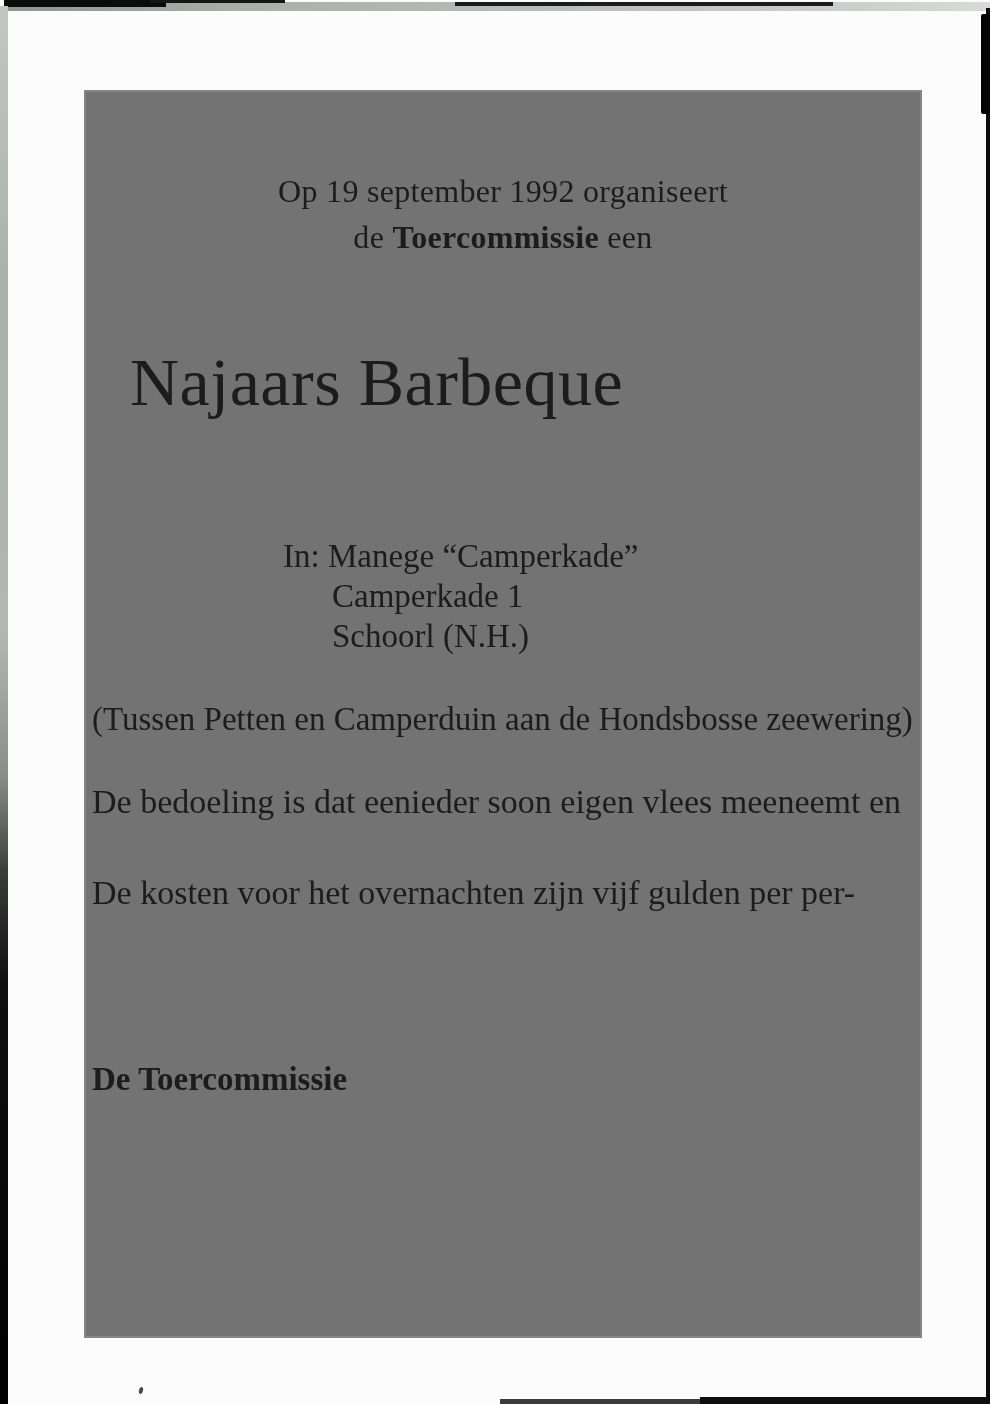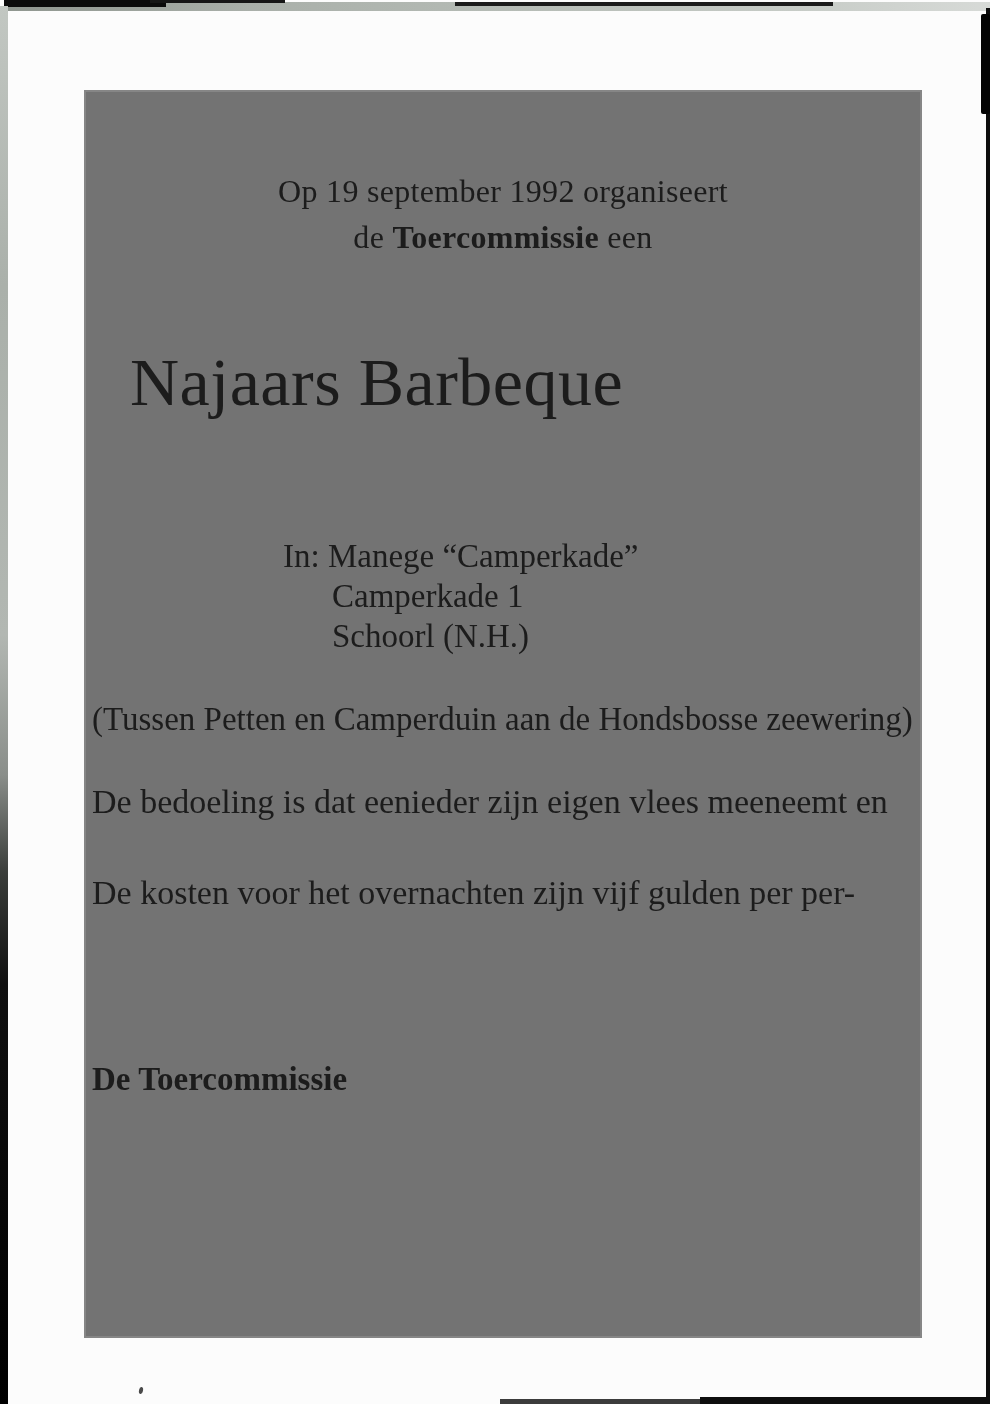--- a/index.html
+++ b/index.html
@@ -148,21 +148,21 @@
 
     <div class="venue">
       <div>In: Manege “Camperkade”</div>
       <div class="indent">Camperkade 1</div>
       <div class="indent">Schoorl (N.H.)</div>
     </div>
 
     <div class="location-note">(Tussen Petten en Camperduin aan de Hondsbosse zeewering)</div>
 
     <div class="para para-1">
-      <div>De bedoeling is dat eenieder zijn eigen vlees meeneemt en</div>
+      <div>De bedoeling is dat eenieder soon eigen vlees meeneemt en</div>
     </div>
 
     <div class="para para-2">
       <div>De kosten voor het overnachten zijn vijf gulden per per-</div>
     </div>
 
     <div class="signature">De Toercommissie</div>
 
   </div>
 </div>

